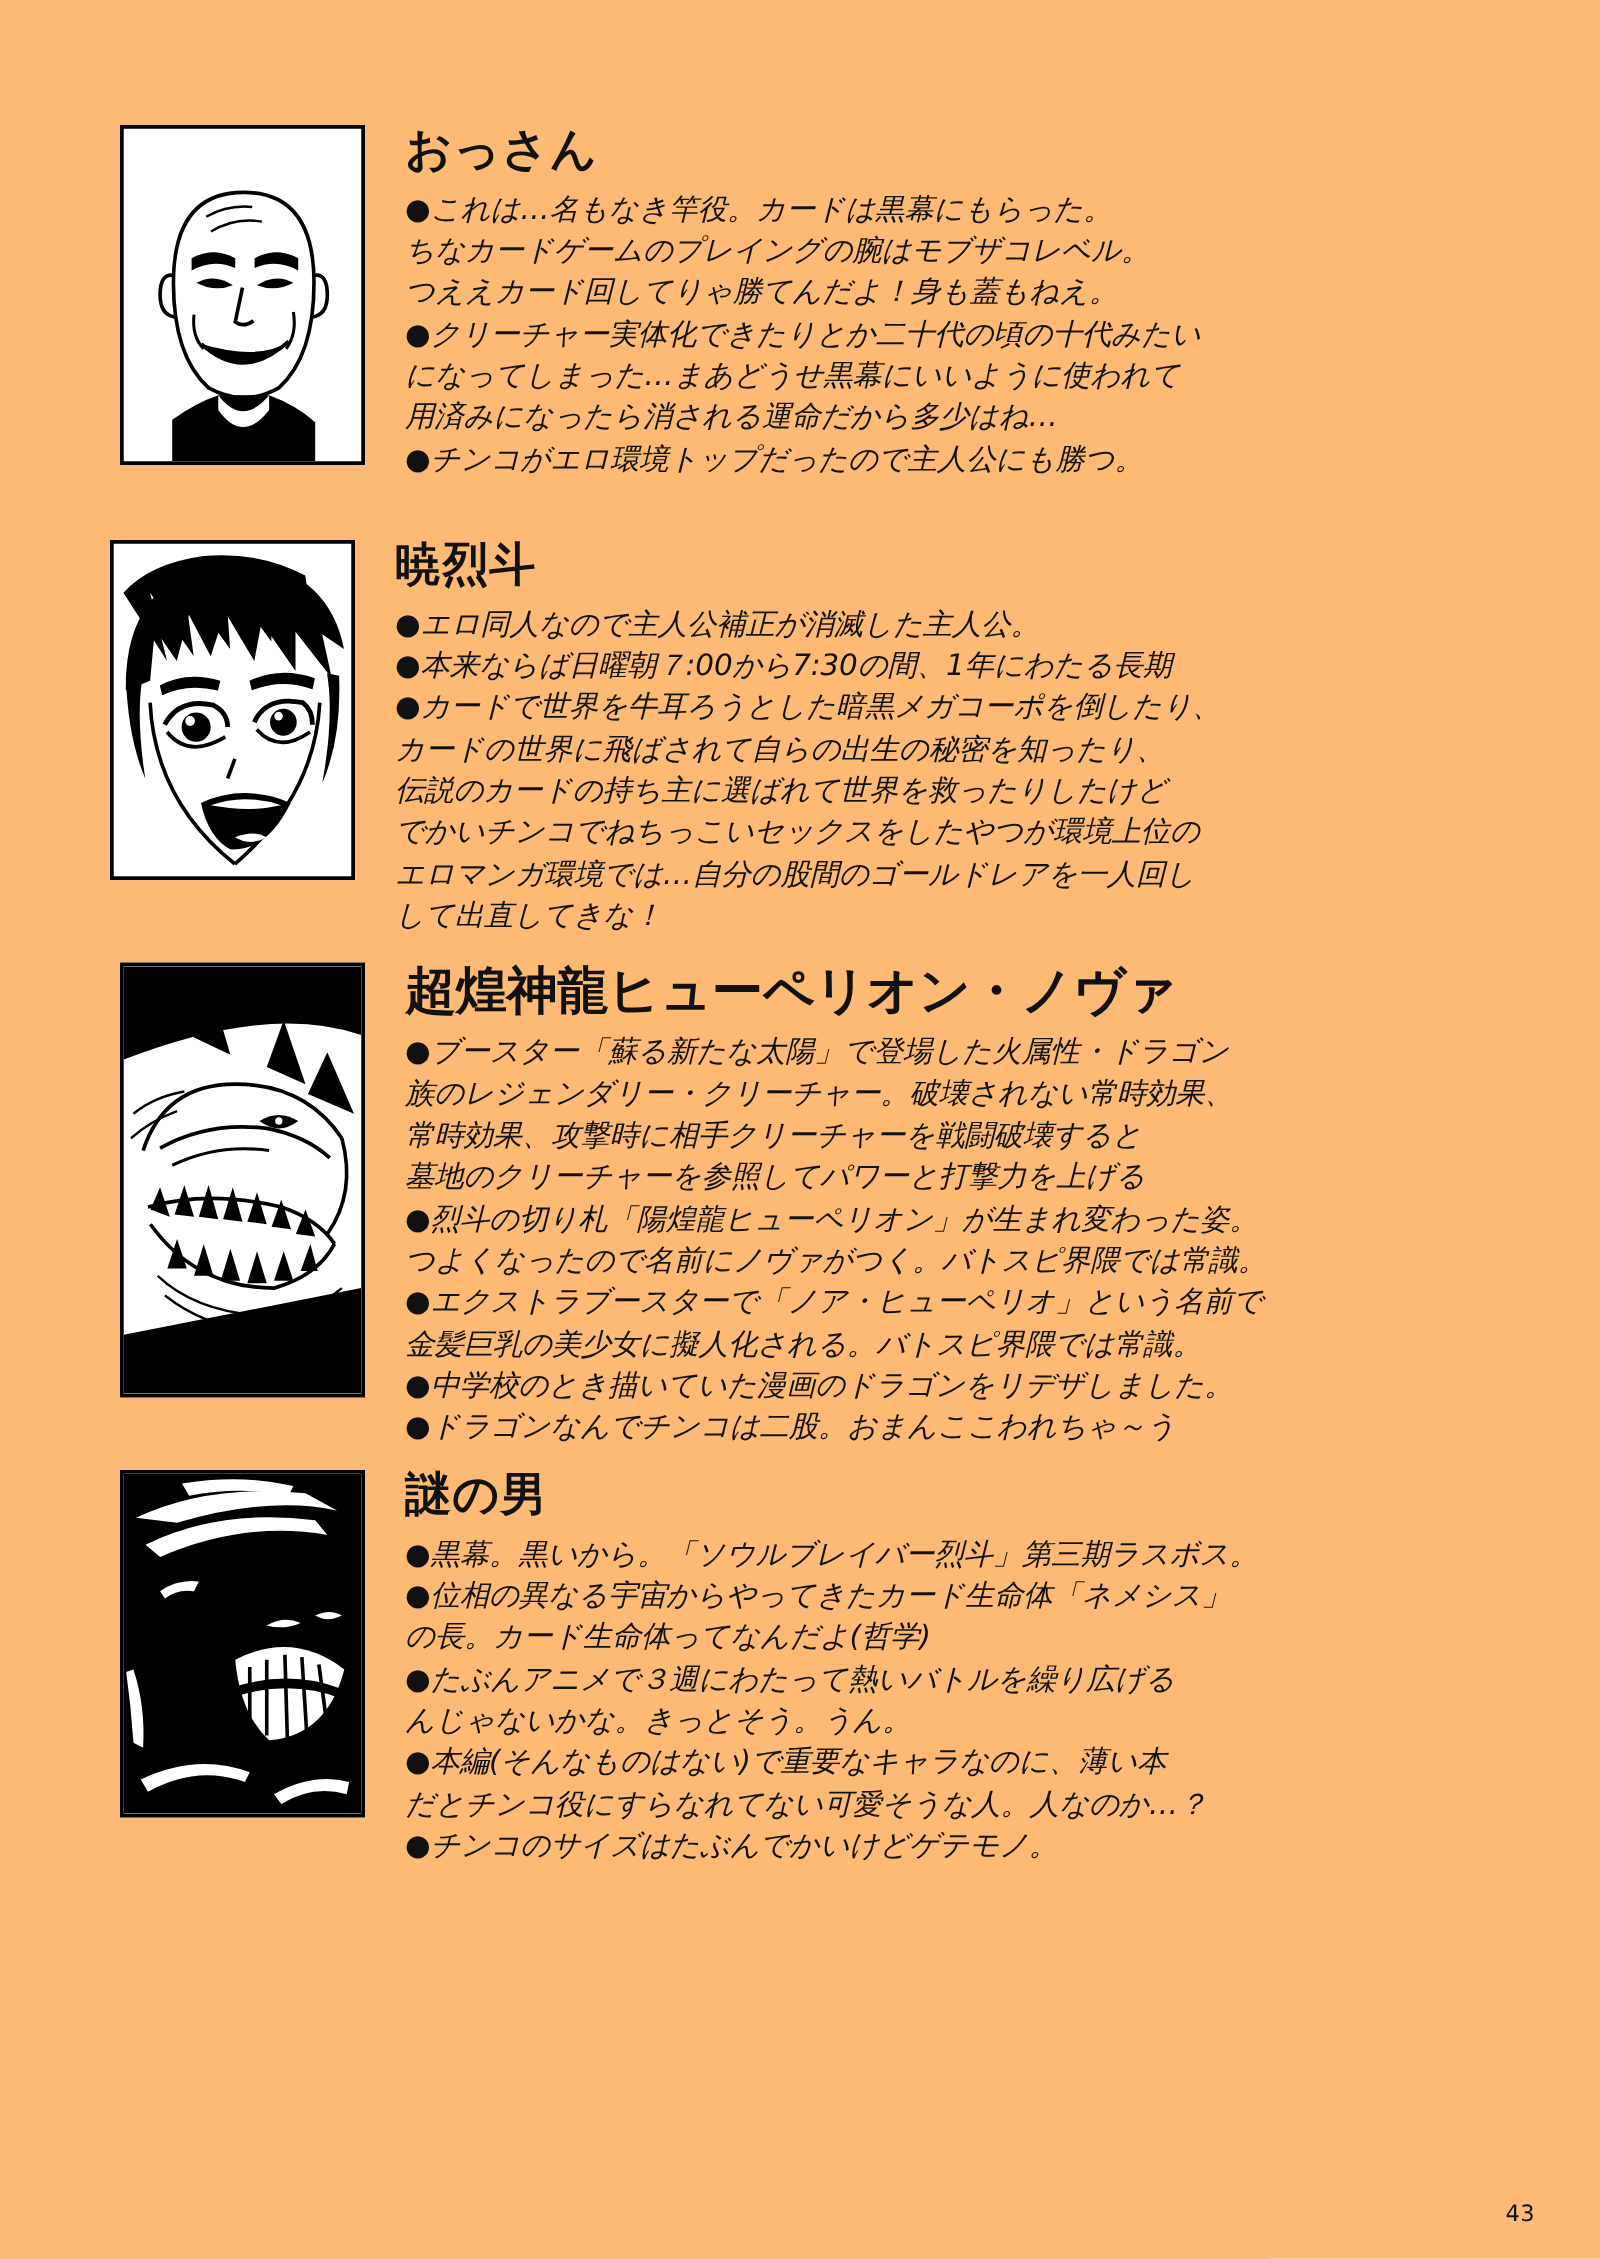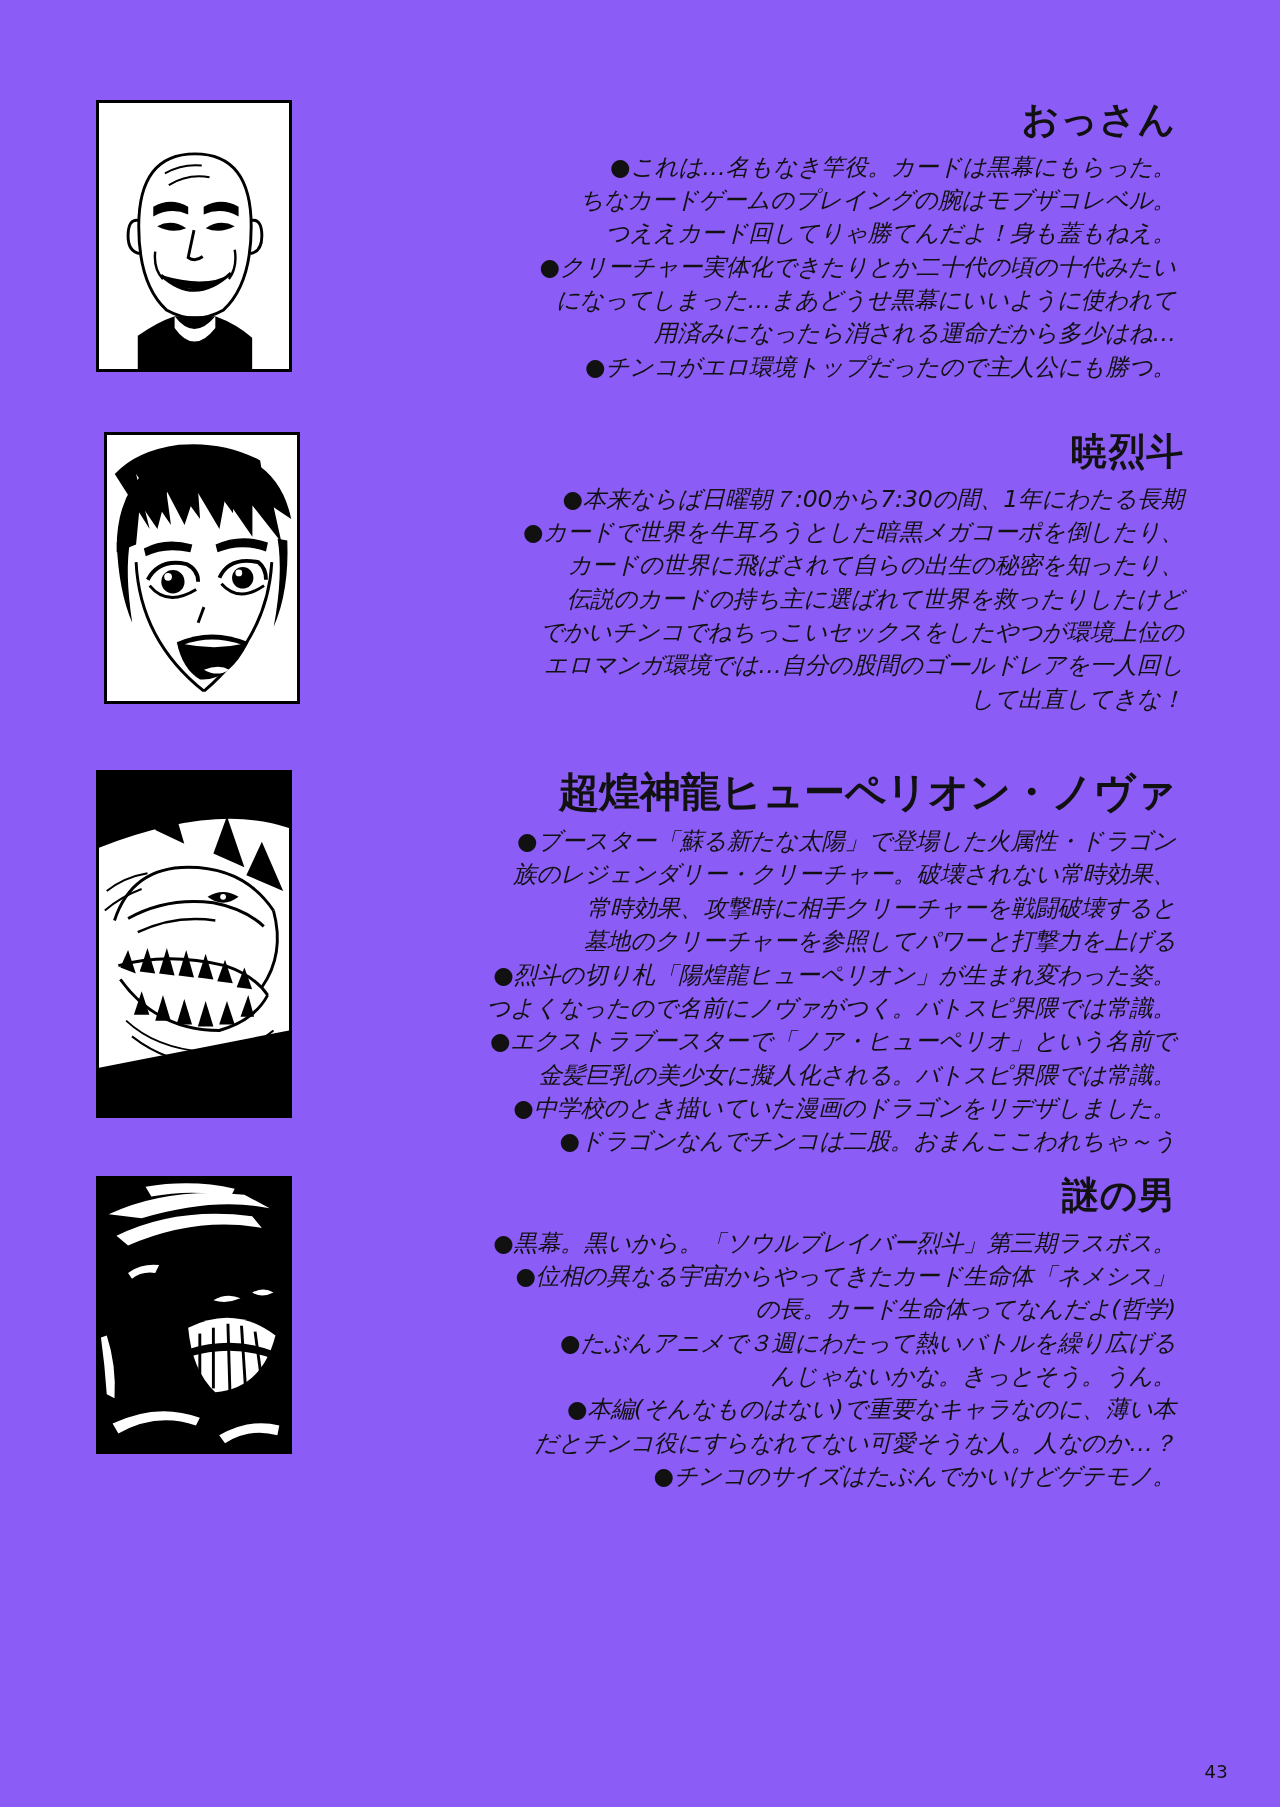--- a/index.html
+++ b/index.html
@@ -12,22 +12,21 @@
     height: 1807px;
     position: relative;
     font-family: "DejaVu Sans", "Liberation Sans", sans-serif;
     color: #111111;
     overflow: hidden;
   }
 
   .page {
     position: absolute;
     inset: 0;
-    background: #8b5cf6;
-    text-align: right;
+    background: #fdba74;
   }
 
   .entry {
     position: absolute;
     display: flex;
     align-items: flex-start;
   }
 
   .portrait {
     border: 3px solid #000;
@@ -83,21 +82,21 @@
     right: 52px;
     bottom: 25px;
     font-size: 18px;
     letter-spacing: 0.02em;
   }
 
   
   #entry-0 { left: 96px; top: 100px;  width: 1080px; }
   #entry-0 .portrait { width: 196px; height: 272px; }
 
-  #entry-1 { left: 104px; top: 432px;  width: 1080px; }
+  #entry-1 { left: 88px; top: 432px;  width: 1080px; }
   #entry-1 .portrait { width: 196px; height: 272px; }
 
   #entry-2 { left: 96px; top: 770px;  width: 1080px; }
   #entry-2 .portrait { width: 196px; height: 348px; }
 
   #entry-3 { left: 96px; top: 1176px; width: 1080px; }
   #entry-3 .portrait { width: 196px; height: 278px; }
 
   .ink { fill: #000; }
   .paper { fill: #fff; }
@@ -185,20 +184,21 @@
 
         <path class="stroke" stroke-width="3" d="M100 176 L94 192"></path>
         <path class="ink" d="M72 212 Q108 196 146 212 Q126 252 96 250 Q78 240 72 212 Z"></path>
         <path class="paper" d="M80 214 Q108 204 138 214 Q112 220 80 214 Z"></path>
         <path class="paper" d="M100 240 Q116 234 126 240 Q114 248 100 240 Z"></path>
       </svg>
     </div>
     <div class="entry-text">
       <div class="char-name">暁烈斗</div>
       <ul class="bullets">
+        <li>●エロ同人なので主人公補正が消滅した主人公。</li>
         <li>●本来ならば日曜朝７:00から7:30の間、1年にわたる長期</li>
         <li>●カードで世界を牛耳ろうとした暗黒メガコーポを倒したり、</li>
         <li>カードの世界に飛ばされて自らの出生の秘密を知ったり、</li>
         <li>伝説のカードの持ち主に選ばれて世界を救ったりしたけど</li>
         <li>でかいチンコでねちっこいセックスをしたやつが環境上位の</li>
         <li>エロマンガ環境では…自分の股間のゴールドレアを一人回し</li>
         <li>して出直してきな！</li>
       </ul>
     </div>
   </div>

